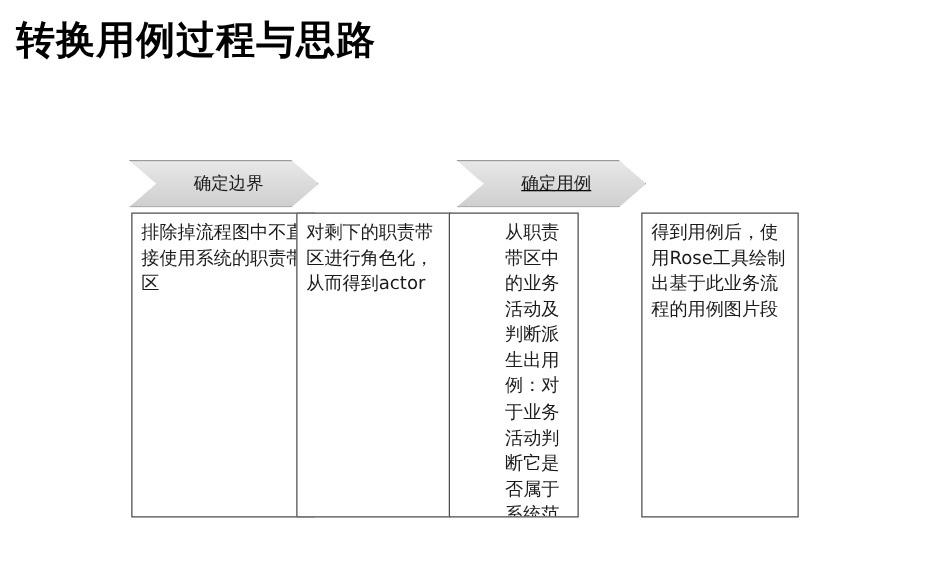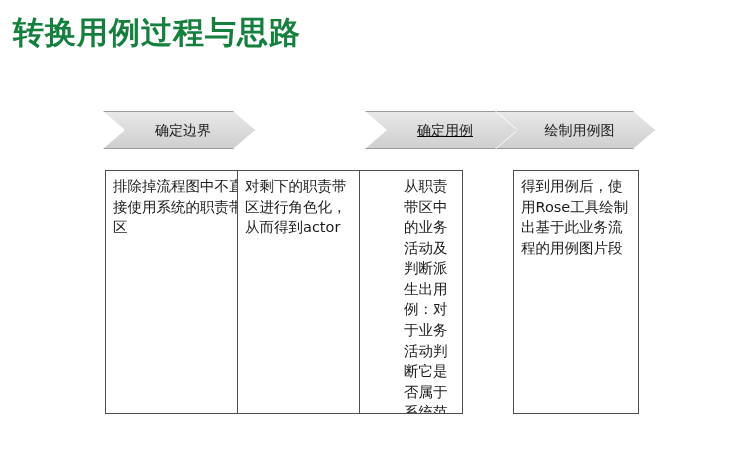--- a/index.html
+++ b/index.html
@@ -17,30 +17,30 @@
   }
 
   
   #slide-title {
     position: absolute;
     left: 13px;
     top: 14px;
     font-size: 31px;
     font-weight: bold;
     letter-spacing: 1px;
-    color: #15803d;
+    color: #000000;
     line-height: 1.2;
     white-space: nowrap;
   }
 
   
   #chevron-row {
     position: absolute;
     left: 103px;
-    top: 111px;
+    top: 128px;
     width: 552px;
     height: 38px;
     text-align: right;
   }
   .chevron {
     position: absolute;
     top: 0;
     height: 38px;
     background: linear-gradient(180deg, #e8e8e8 0%, #dcdcdc 45%, #cfcfcf 100%);
     border: 1px solid #9a9a9a;
@@ -90,21 +90,18 @@
 
 <div id="slide-title">转换用例过程与思路</div>
 
 <div id="chevron-row">
   <div class="chevron chev-0">
     <span class="chevron-label">确定边界</span>
   </div>
   <div class="chevron chev-2">
     <span class="chevron-label">确定用例</span>
   </div>
-  <div class="chevron chev-3">
-    <span class="chevron-label">绘制用例图</span>
-  </div>
 </div>
 
 <div class="text-box box-0">排除掉流程图中不直接使用系统的职责带区</div>
 <div class="text-box box-1">对剩下的职责带区进行角色化，从而得到actor</div>
 <div class="text-box box-2">从职责带区中的业务活动及判断派生出用例：对于业务活动判断它是否属于系统范畴之内；对于判断它是否是一个独立活动。</div>
 <div class="text-box box-3">得到用例后，使用Rose工具绘制出基于此业务流程的用例图片段</div>
 
 </body></html>

